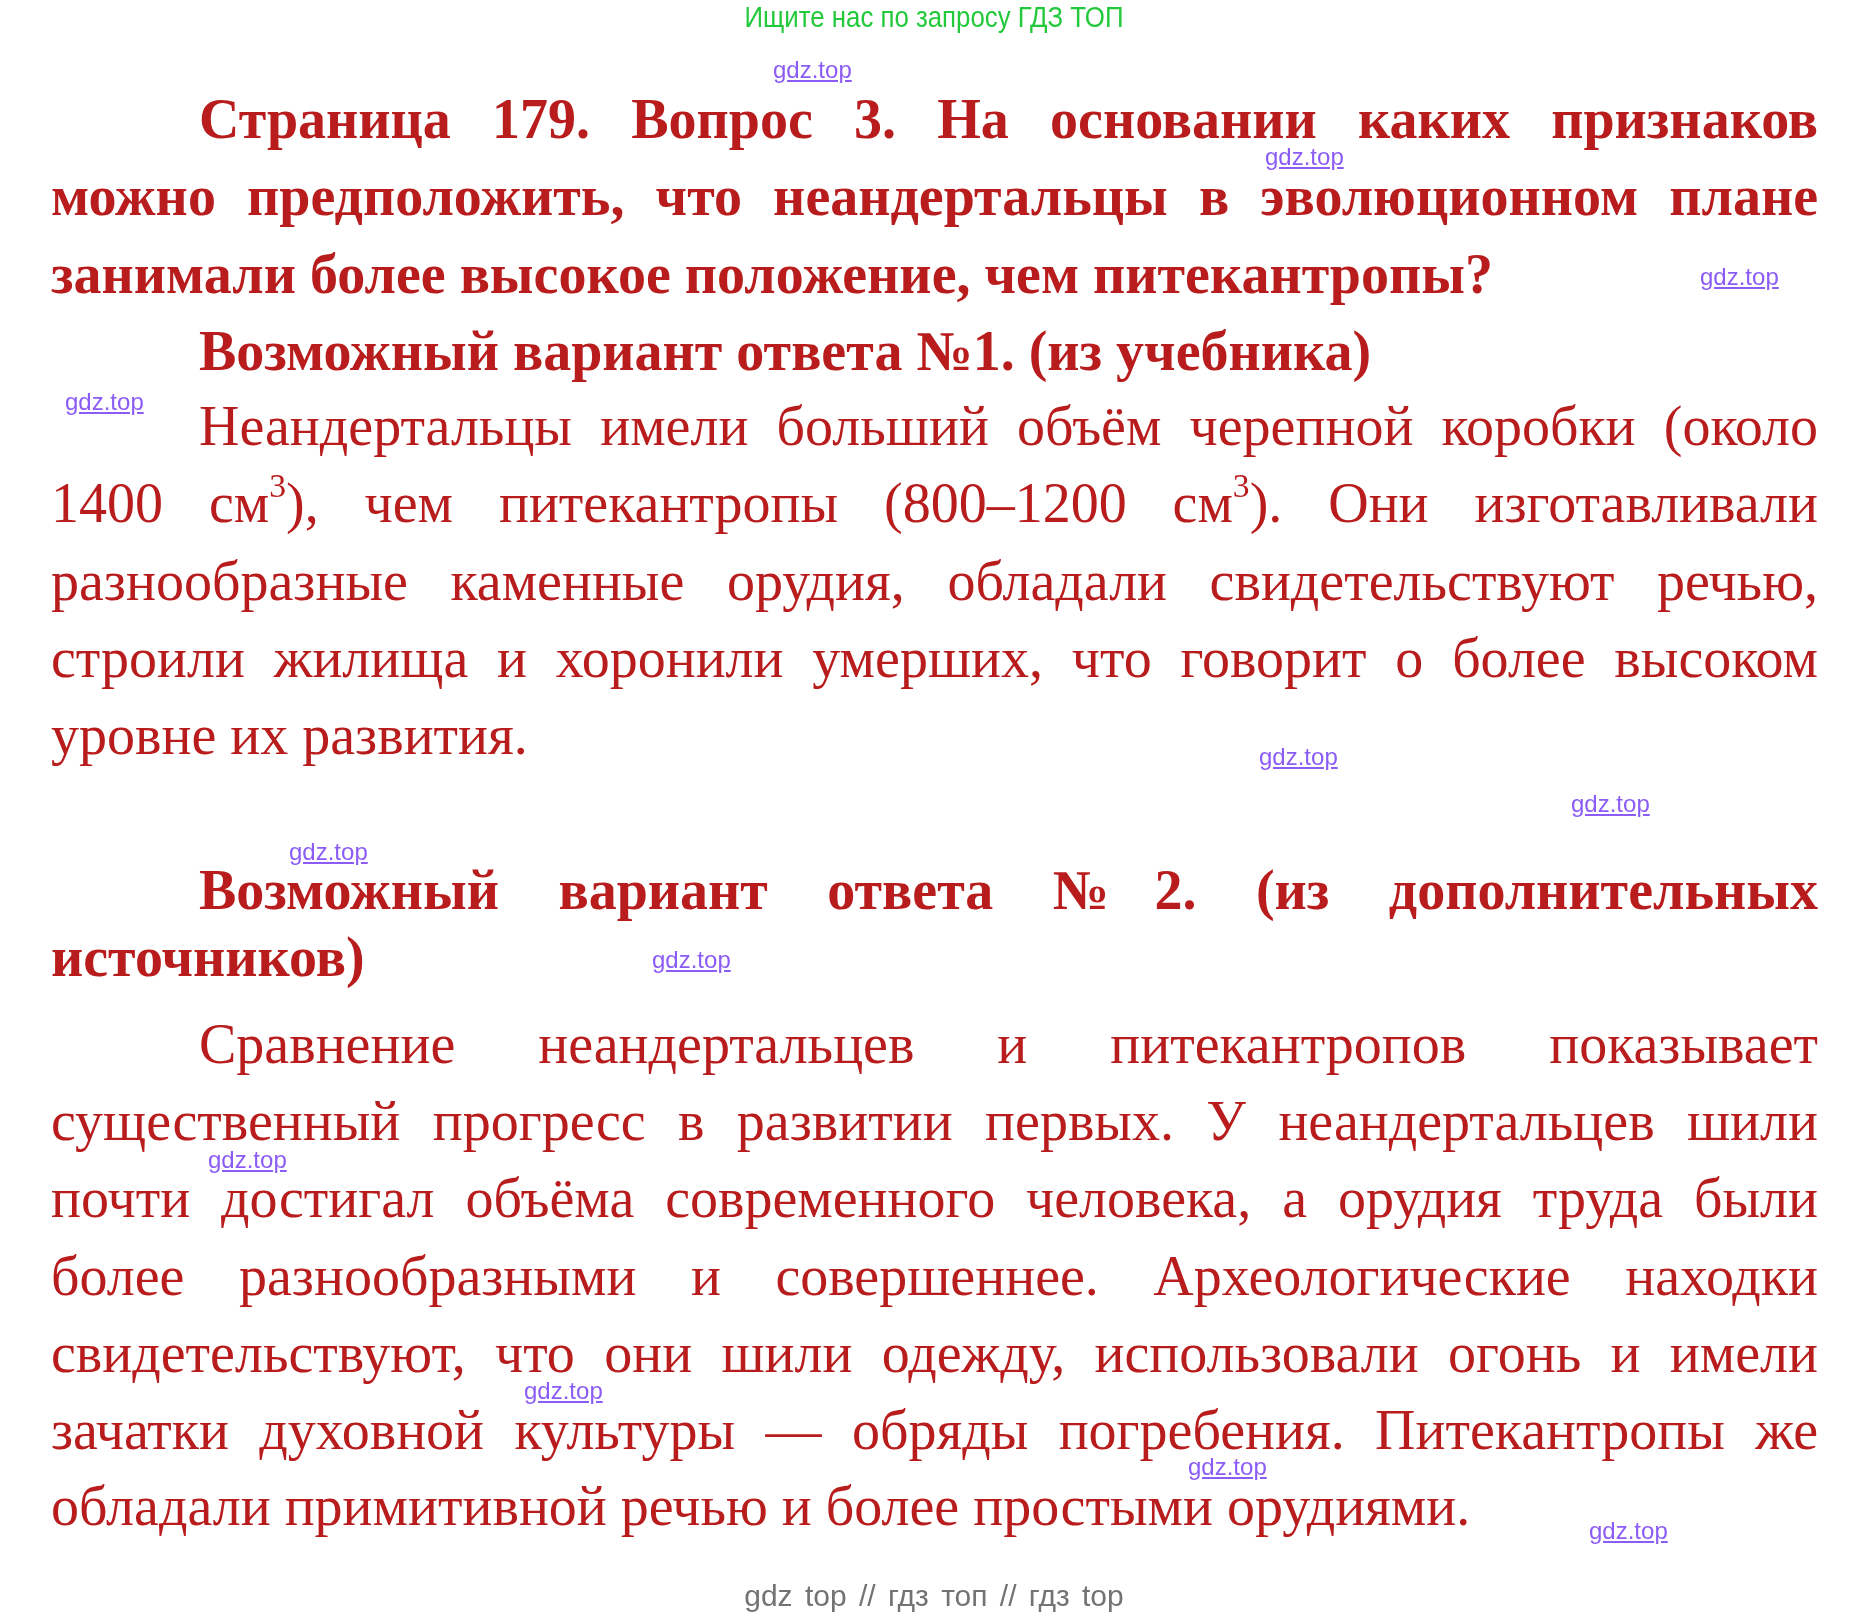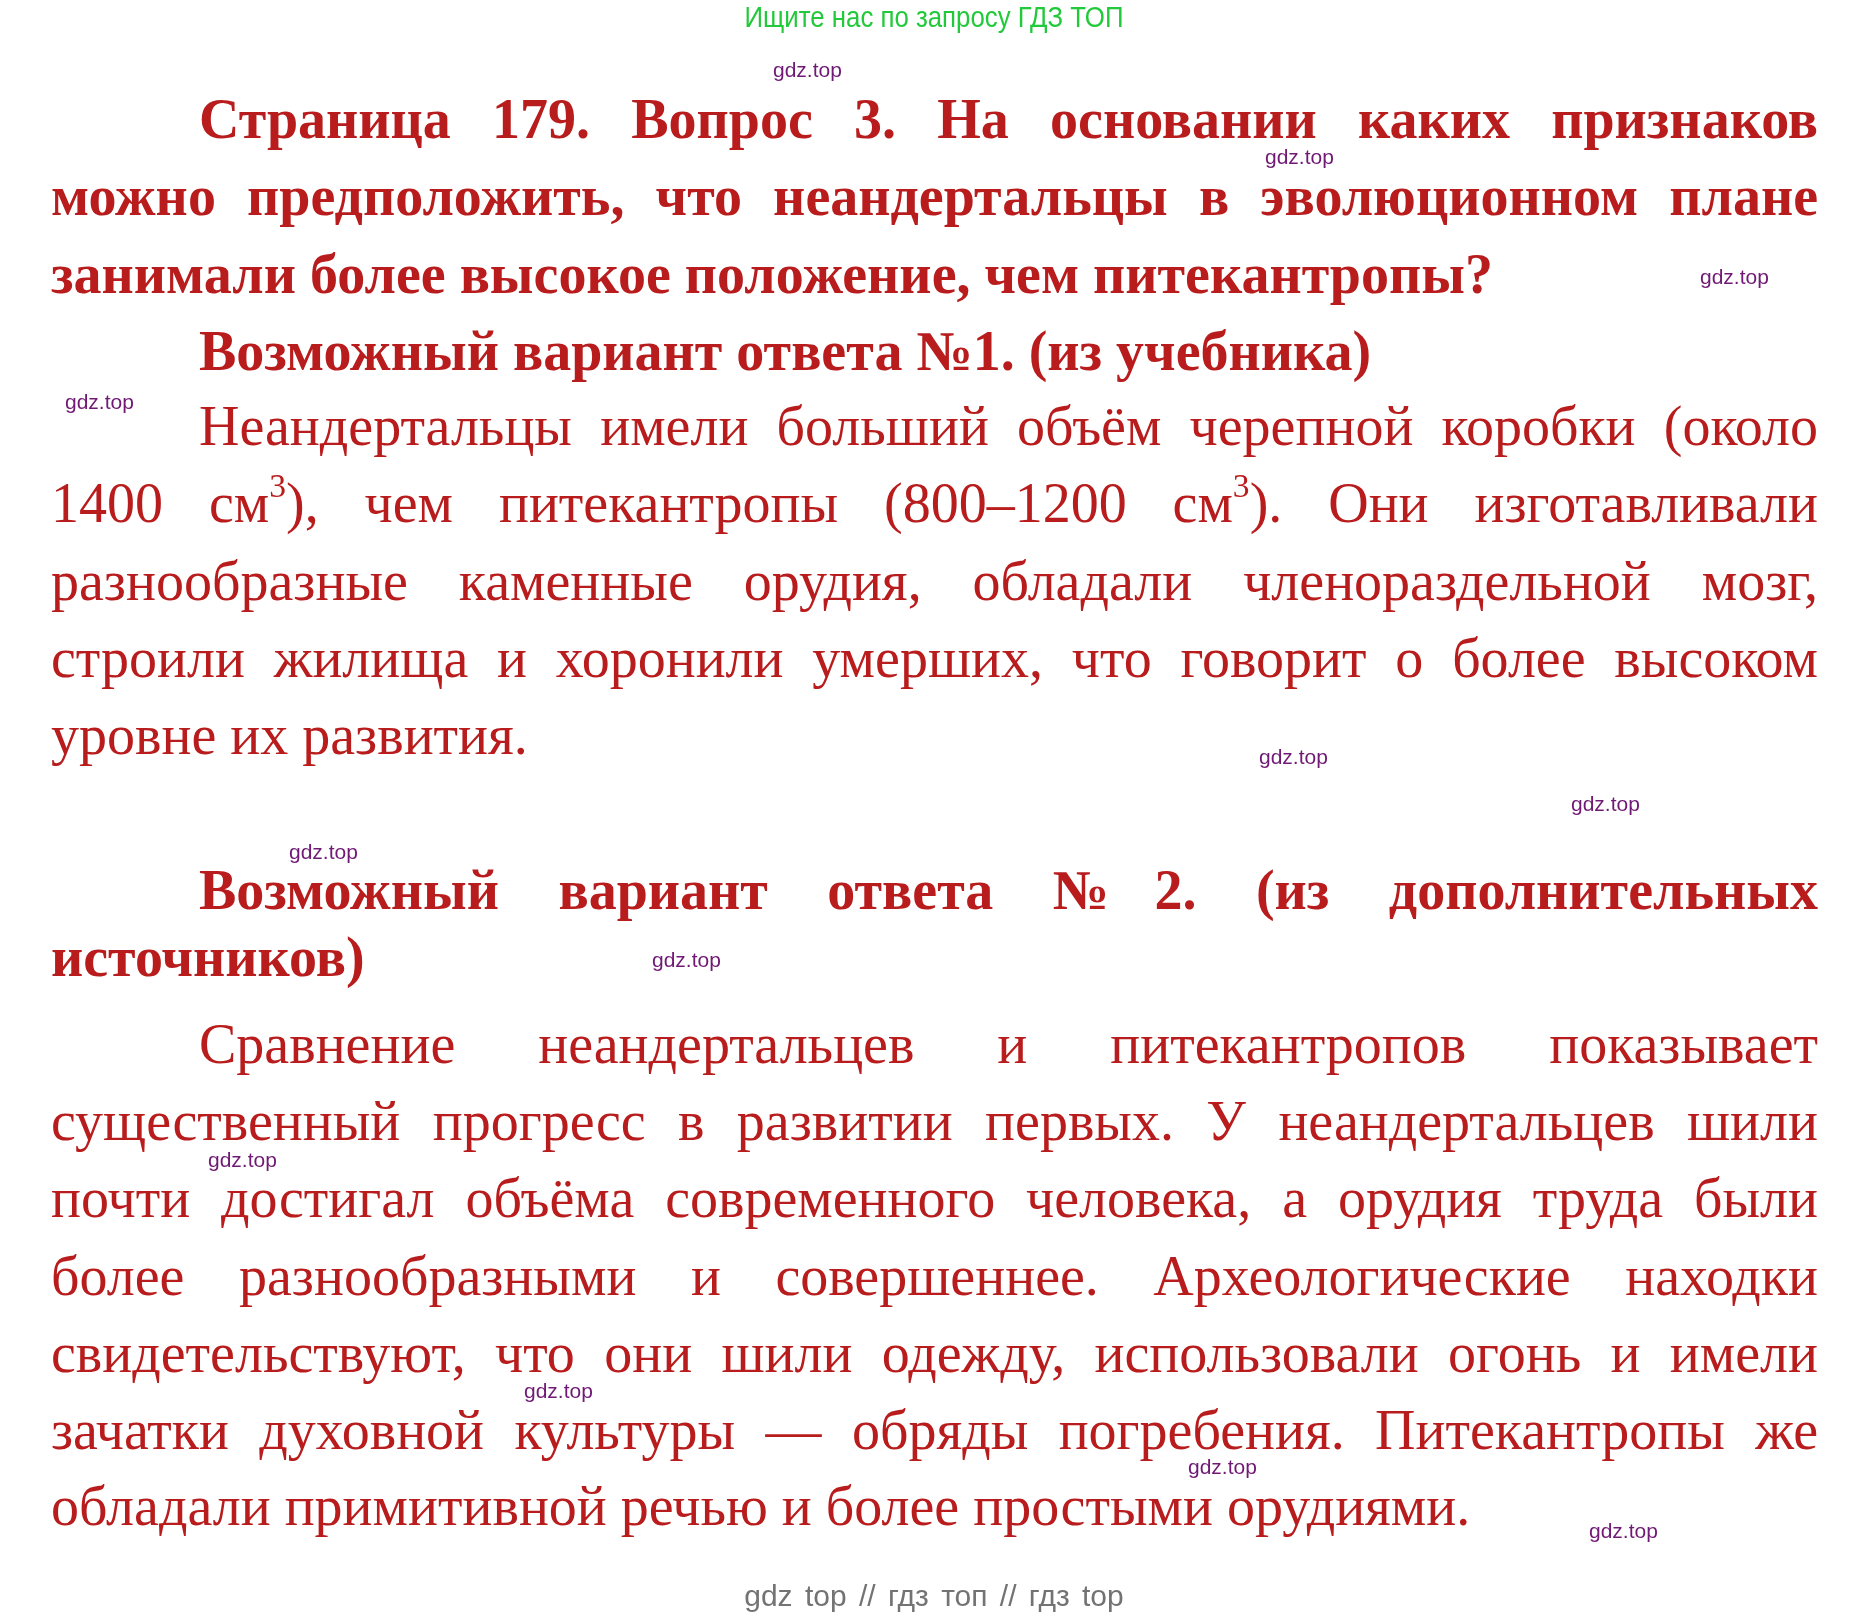--- a/index.html
+++ b/index.html
@@ -5,22 +5,22 @@
   html, body { margin:0; padding:0; background:#ffffff; }
   body { width:1868px; height:1619px; position:relative; overflow:hidden; }
   .top-banner { position:absolute; left:0; width:1868px; top:0; height:34px; text-align:center;
     font-family:"Liberation Sans", sans-serif; font-size:30px; line-height:34px; color:#22c93a; transform:scaleX(0.86); }
   .line { position:absolute; left:51px; width:1767px; height:77px; line-height:77px;
     font-family:"Liberation Serif", serif; font-size:56px; color:#b91c1c; white-space:nowrap;
     text-align:justify; text-align-last:justify; }
   .line.indent { left:199px; width:1619px; }
   .line.last { text-align:left; text-align-last:left; }
   .bold { font-weight:bold; }
-  .wm { position:absolute; font-family:"Liberation Sans", sans-serif; font-size:21px; color:#701a75;
-    line-height:30px; white-space:nowrap; }
+  .wm { position:absolute; font-family:"Liberation Sans", sans-serif; font-size:24px; color:#8b5cf6;
+    line-height:30px; white-space:nowrap;text-decoration:underline; }
   .footer { position:absolute; left:0; width:1868px; top:1578px; height:36px; text-align:center;
     font-family:"Liberation Sans", sans-serif; font-size:30px; line-height:36px; color:#737373; word-spacing:4px; }
   sup { font-size:0.6em; line-height:0; vertical-align:0.75em; }
 </style>
 </head>
 <body>
 
 <div class="top-banner">Ищите нас по запросу ГДЗ ТОП</div>
 
 <div class="line indent bold" style="top:81px;">
@@ -31,21 +31,21 @@
 </div>
 <div class="line bold last" style="top:236px;">
   <span>занимали более высокое положение, чем питекантропы?</span>
 </div>
 
 <div class="line indent bold last" style="top:313px;text-align:center;">
   <span>Возможный вариант ответа №1. (из учебника)</span>
 </div>
 <div class="line indent" style="top:388px;">Неандертальцы имели больший объём черепной коробки (около</div>
 <div class="line" style="top:465px;" id="a1l2">1400 см<sup>3</sup>), чем питекантропы (800–1200 см<sup>3</sup>). Они изготавливали</div>
-<div class="line" style="top:543px;">разнообразные каменные орудия, обладали членораздельной мозг,</div>
+<div class="line" style="top:543px;">разнообразные каменные орудия, обладали свидетельствуют речью,</div>
 <div class="line" style="top:620px;">строили жилища и хоронили умерших, что говорит о более высоком</div>
 <div class="line last" style="top:697px;">уровне их развития.</div>
 
 <div class="line indent bold" style="top:852px;">Возможный вариант ответа №2. (из дополнительных</div>
 <div class="line bold last" style="top:884px;margin-top:35px;">источников)</div>
 <div class="line indent" style="top:1006px;">Сравнение неандертальцев и питекантропов показывает</div>
 <div class="line" style="top:1083px;">существенный прогресс в развитии первых. У неандертальцев шили</div>
 <div class="line" style="top:1160px;">почти достигал объёма современного человека, а орудия труда были</div>
 <div class="line" style="top:1238px;">более разнообразными и совершеннее. Археологические находки</div>
 <div class="line" style="top:1315px;">свидетельствуют, что они шили одежду, использовали огонь и имели</div>

